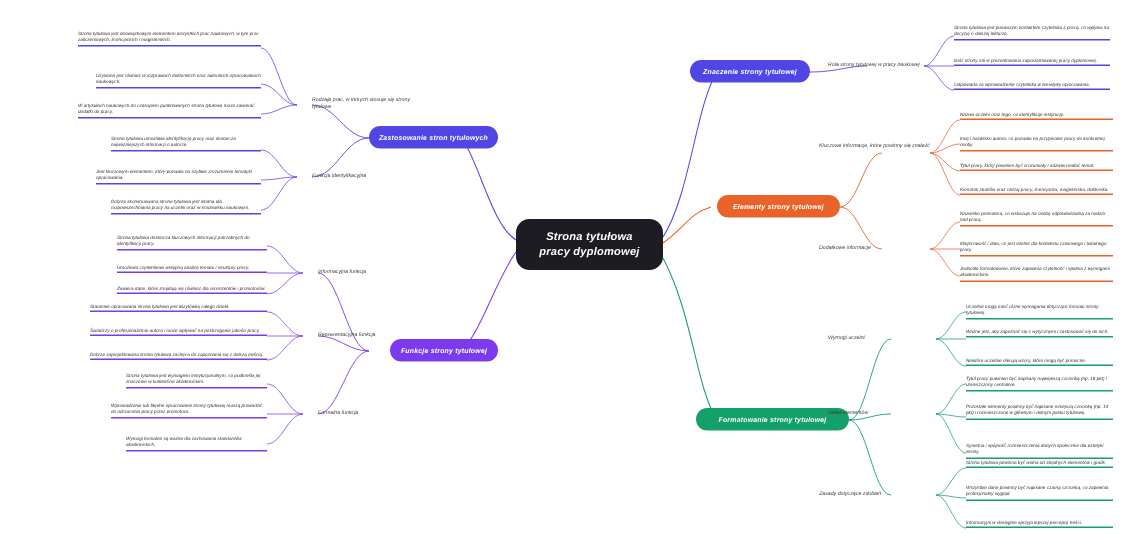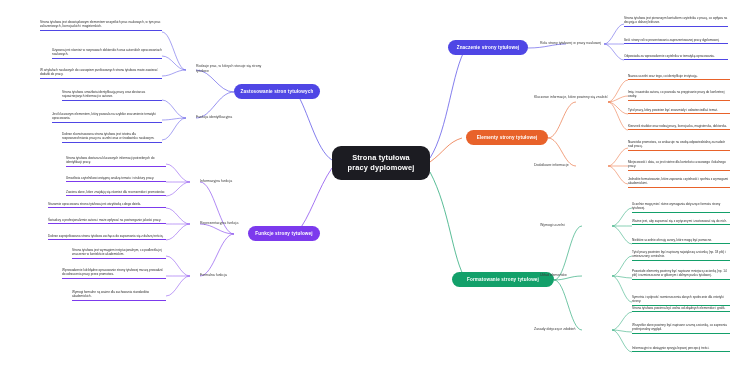--- a/index.html
+++ b/index.html
@@ -3,21 +3,21 @@
 <meta charset="utf-8">
 <style>
   html,body{margin:0;padding:0;}
   body{
     width:750px;height:366px;
     background:#ffffff;
     font-family:"Liberation Sans", sans-serif;
     overflow:hidden;
     position:relative;
   }
-  #canvas{position:absolute;left:0;top:0;width:608px;height:366px;}
+  #canvas{position:absolute;left:12px;top:0;width:608px;height:366px;font-style:italic;}
   svg.links{position:absolute;left:0;top:0;width:750px;height:366px;pointer-events:none;}
 
   .node{
     position:absolute;
     box-sizing:border-box;
     border-radius:11px;
     color:#ffffff;
     font-size:4.6px;
     font-weight:bold;
     letter-spacing:.15px;

